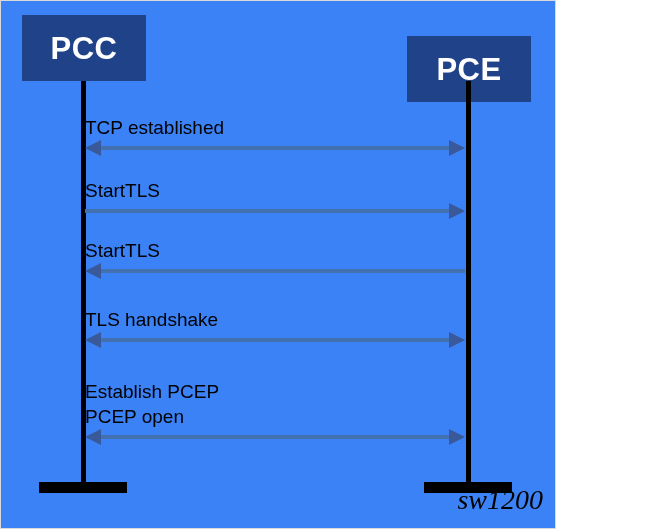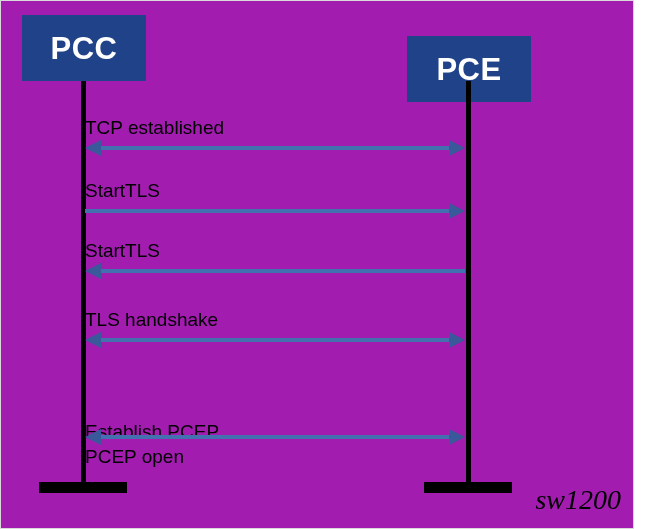--- a/index.html
+++ b/index.html
@@ -6,23 +6,23 @@
     margin: 0;
     padding: 0;
     background: #ffffff;
   }
   body {
     font-family: "Liberation Sans", sans-serif;
   }
 
   #canvas {
     position: relative;
-    width: 634px;
+    width: 556px;
     height: 529px;
-    background: #a21caf;
+    background: #3b82f6;
     border: 1px solid #d9d9d9;
     box-sizing: border-box;
     overflow: hidden;
   }
 
   
   .actor-box {
     position: absolute;
     width: 124px;
     height: 66px;
@@ -77,21 +77,21 @@
     left: 84px;
     width: 380px;
     font-family: "Liberation Sans", sans-serif;
     font-size: 19px;
     color: #000000;
     line-height: 25px;
     white-space: pre-line;
   }
   
   .msg-label.one-line { top: -31px; }
-  .msg-label.two-line { top: -56px; margin-top: 40px; }
+  .msg-label.two-line { top: -56px; }
 
   .arrow-shaft {
     position: absolute;
     height: 4px;
     background: #4371B0;
     top: 0px;
   }
   .arrow-head {
     position: absolute;
     width: 0;

